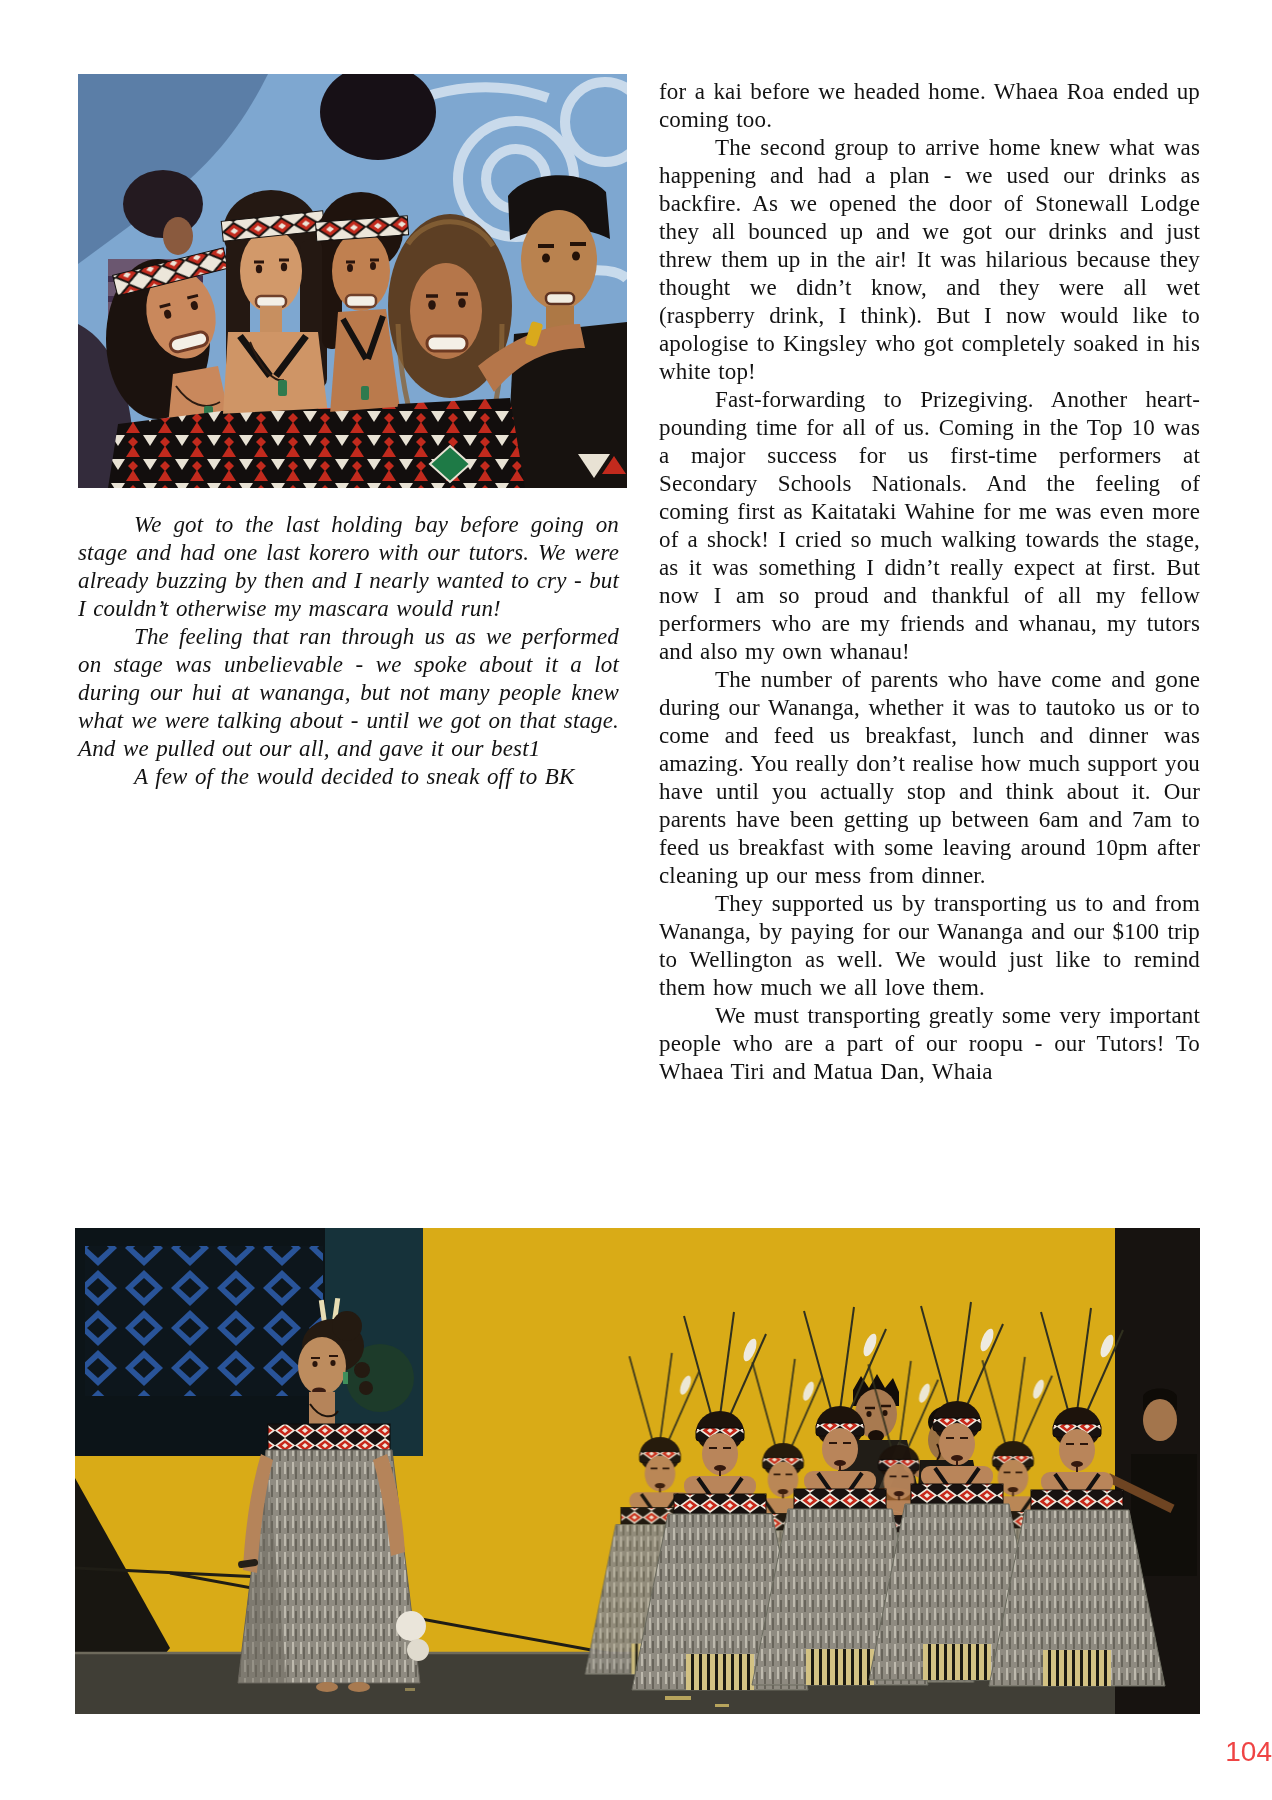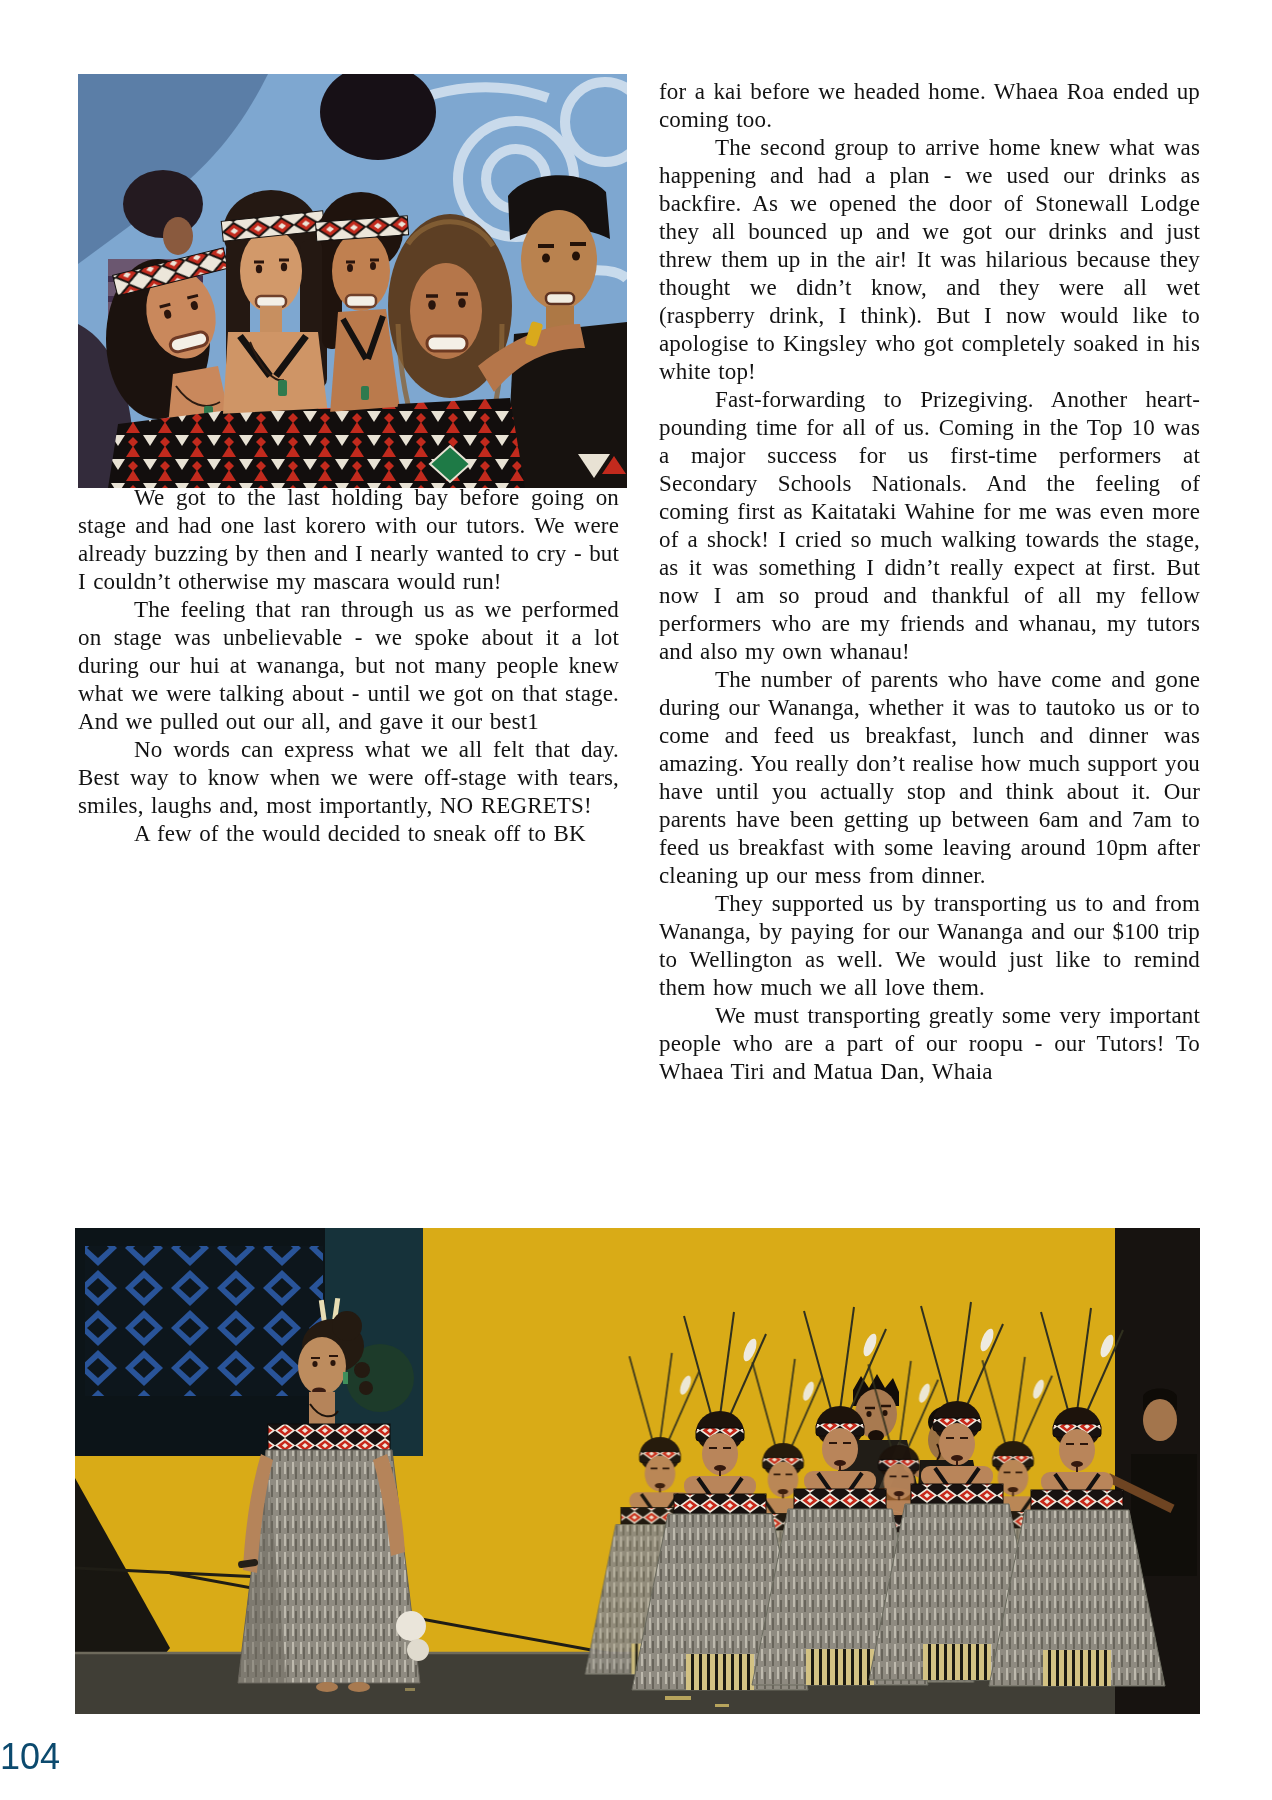--- a/index.html
+++ b/index.html
@@ -4,27 +4,27 @@
 <style>
   html,body{margin:0;padding:0;background:#ffffff;}
   .page{position:relative;width:1272px;height:1800px;background:#ffffff;overflow:hidden;
         font-family:"Liberation Serif", serif;}
   figure{margin:0;padding:0;}
   .photo{position:absolute;}
   .photo svg{display:block;}
   #photo-top{left:78px;top:74px;width:549px;height:414px;}
   #photo-bottom{left:75px;top:1228px;width:1125px;height:486px;}
   .col{position:absolute;width:541px;}
-  #col-left{left:78px;top:484px;}
+  #col-left{left:78px;top:511px;font-style:italic;}
   #col-right{left:659px;top:78px;}
   .col p{margin:0;text-align:justify;font-size:23px;line-height:28px;color:#131313;
          letter-spacing:0.15px;word-spacing:1.5px;}
   .col p.indent{text-indent:56px;}
-  .page-number{position:absolute;top:1736px;left:0;width:100%;text-align:left;
-               font-family:"Liberation Sans", sans-serif;font-size:36px;color:#0c4a6e;}
+  .page-number{position:absolute;top:1736px;left:0;width:100%;text-align:right;
+               font-family:"Liberation Sans", sans-serif;font-size:28px;color:#ef4444;}
 </style>
 </head>
 <body>
 
 <div class="page">
 
   <figure class="photo" id="photo-top">
     <svg viewBox="0 0 549 414" width="549" height="414" role="img" aria-label="Five smiling kapa haka performers wearing red, white and black taniko headbands and patterned bodices, hugging in front of a blue painted wall">
       <defs>
         <pattern id="hb" width="24" height="18" patternUnits="userSpaceOnUse">
@@ -137,21 +137,20 @@
         <rect x="450" y="248" width="12" height="24" rx="3" fill="#d9a91c" transform="rotate(18 456 260)"></rect>
         <path d="M320,330 L432,324 L447,414 L308,414 Z" fill="url(#bod)"></path>
         <polygon points="372,372 392,390 372,408 352,390" fill="#1e7a46" stroke="#e8e2d4" stroke-width="2"></polygon>
       </g>
     </svg>
   </figure>
 
   <div class="col" id="col-left">
       <p class="indent">We got to the last holding bay before going on stage and had one last korero with our tutors. We were already buzzing by then and I nearly wanted to cry - but I couldn’t otherwise my mascara would run!</p>
       <p class="indent">The feeling that ran through us as we performed on stage was unbelievable  - we spoke about it a lot during our hui at wananga, but not many people knew what we were talking about  - until we got on that stage. And we pulled out our all, and gave it our best1</p>
-      <p class="indent">No words can express what we all felt that day. Best way to know when we were off-stage with tears, smiles, laughs and, most importantly, NO REGRETS!</p>
       <p class="indent">A few of the would decided to sneak off to BK</p>
     </div>
 
   <div class="col" id="col-right">
       <p>for a kai before we headed home. Whaea Roa ended up coming too.</p>
       <p class="indent">The second group to arrive home knew what was happening and had a plan  - we used our drinks as backfire. As we opened the door of Stonewall Lodge they all bounced up and we got our drinks and just threw them up in the air! It was hilarious because they thought we didn’t know, and they were all wet (raspberry drink, I think). But I now would like to apologise to Kingsley who got completely soaked in his white top!</p>
       <p class="indent">Fast-forwarding to Prizegiving. Another heart-pounding time for all of us. Coming in the Top 10 was a major success for us first-time performers at Secondary Schools Nationals. And the feeling of coming first as Kaitataki Wahine for me was even more of a shock! I cried so much walking towards the stage, as it was something I didn’t really expect at first. But now I am so proud and thankful of all my fellow performers who are my friends and whanau, my tutors and also my own whanau!</p>
       <p class="indent">The number of parents who have come and gone during our Wananga, whether it was to tautoko us or to come and feed us breakfast, lunch and dinner was amazing. You really don’t realise how much support you have until you actually stop and think about it. Our parents have been getting up between 6am and 7am to feed us breakfast with some leaving around 10pm after cleaning up our mess from dinner.</p>
       <p class="indent">They supported us by transporting us to and from Wananga, by paying for our Wananga and our $100 trip to Wellington as well. We would just like to remind them how much we all love them.</p>
       <p class="indent">We must transporting greatly some very important people who are a part of our roopu  - our Tutors! To Whaea Tiri and Matua Dan, Whaia</p>

